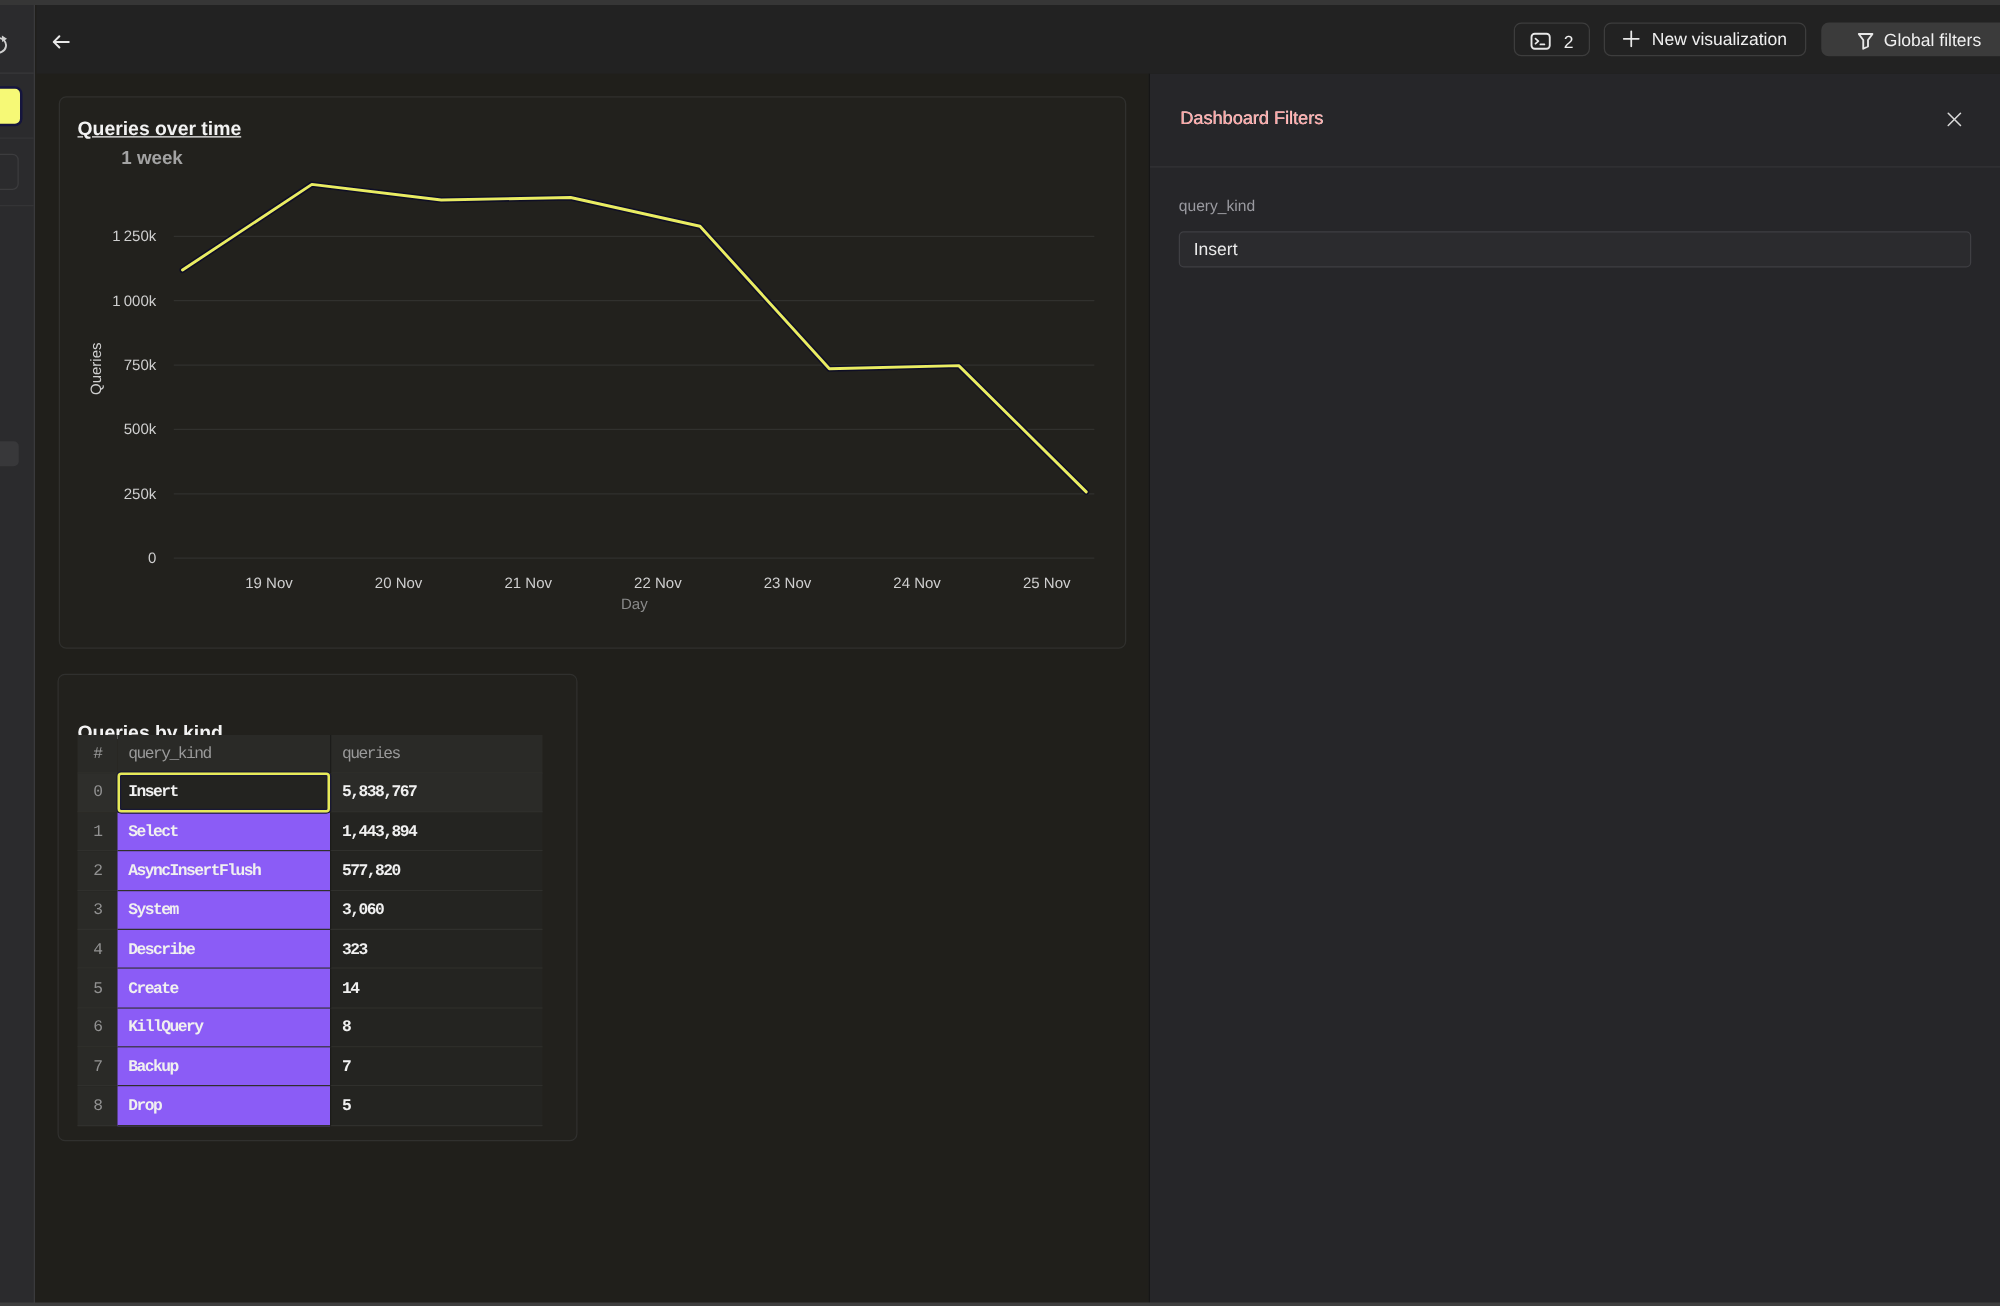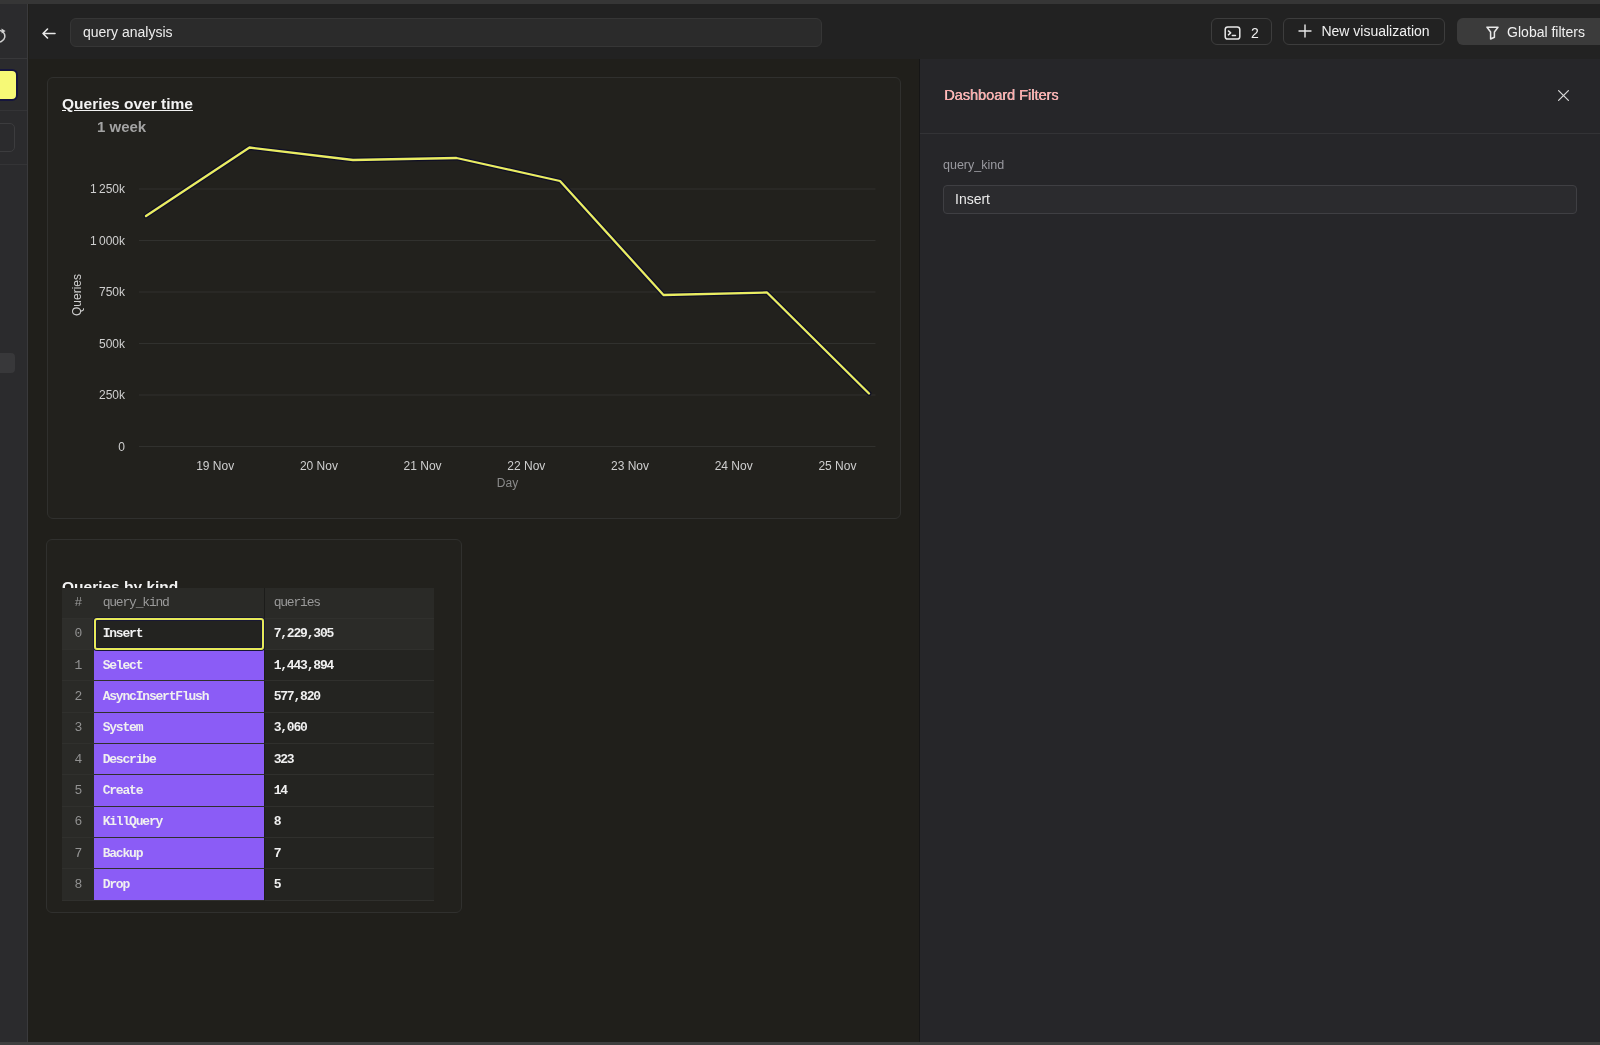--- a/index.html
+++ b/index.html
@@ -33,21 +33,20 @@
     <div class="abs" style="left:0;top:106px;width:27px;height:1px;background:#343436;"></div>
     <div class="abs" style="left:-12px;top:119px;width:27.3px;height:29px;border:1px solid #3c3c3e;border-radius:5px;"></div>
     <div class="abs" style="left:0;top:159.5px;width:27px;height:1px;background:#343436;"></div>
     <div class="abs" style="left:-12px;top:348.5px;width:27px;height:20px;background:#38383a;border-radius:4px;"></div>
   </div>
 
   <div class="abs" style="left:29px;top:4px;width:1571px;height:55px;background:#222222;">
     <svg class="abs" style="left:11px;top:21px;" width="17" height="17" viewBox="0 0 17 17">
       <path d="M15 8.5 H3 M7.5 4 L3 8.5 L7.5 13" fill="none" stroke="#e8e8e8" stroke-width="1.6" stroke-linecap="round" stroke-linejoin="round"></path>
     </svg>
-    <div class="abs" style="left:41px;top:13.5px;width:752px;height:29px;background:#2b2b2b;border:1px solid #363636;border-radius:6px;line-height:27px;padding-left:12px;color:#ededed;font-size:14px;">query analysis</div>
 
     <div class="abs" style="left:1182px;top:13.5px;width:61px;height:27.5px;border:1px solid #3d3d3d;border-radius:6px;display:flex;align-items:center;justify-content:center;gap:10px;padding-top:3px;">
       <svg width="17" height="16" viewBox="0 0 17 16">
         <rect x="1.2" y="2" width="14.6" height="12" rx="2.6" fill="none" stroke="#e8e8e8" stroke-width="1.5"></rect>
         <path d="M4.4 5.9 L6.7 7.9 L4.4 9.9" fill="none" stroke="#e8e8e8" stroke-width="1.4" stroke-linecap="round" stroke-linejoin="round"></path>
         <path d="M8.3 10.5 H11.5" fill="none" stroke="#e8e8e8" stroke-width="1.4" stroke-linecap="round"></path>
       </svg>
       <span style="color:#f0f0f0;font-size:14px;">2</span>
     </div>
 
@@ -115,21 +114,21 @@
   <div class="abs" style="left:62px;top:578px;font-size:15.5px;font-weight:700;color:#f2f2f2;">Queries by kind</div>
   <div class="abs" style="left:62.4px;top:587.5px;width:371.4px;height:313.4px;font-family:'Liberation Mono',monospace;">
     <div class="trow thead">
       <div class="ix">#</div>
       <div class="kc hdr">query_kind</div>
       <div class="qc hdr">queries</div>
     </div>
     <div class="trow hl">
       <div class="ix">0</div>
       <div class="kc sel">Insert</div>
-      <div class="qc">7,229,305</div>
+      <div class="qc">5,838,767</div>
     </div>
     <div class="trow">
       <div class="ix">1</div>
       <div class="kc">Select</div>
       <div class="qc">1,443,894</div>
     </div>
     <div class="trow">
       <div class="ix">2</div>
       <div class="kc">AsyncInsertFlush</div>
       <div class="qc">577,820</div>

